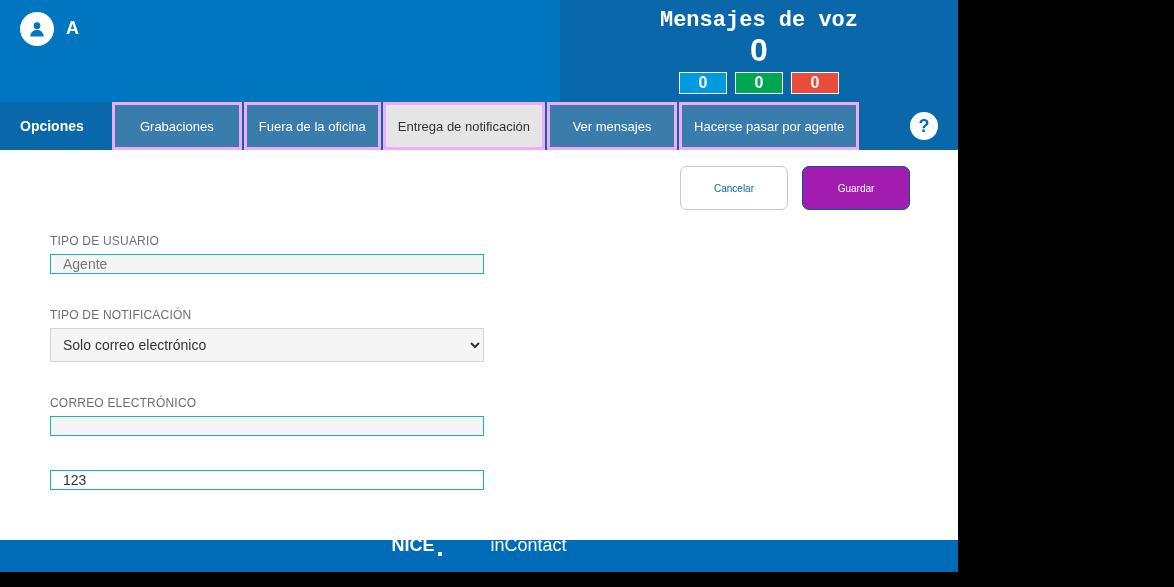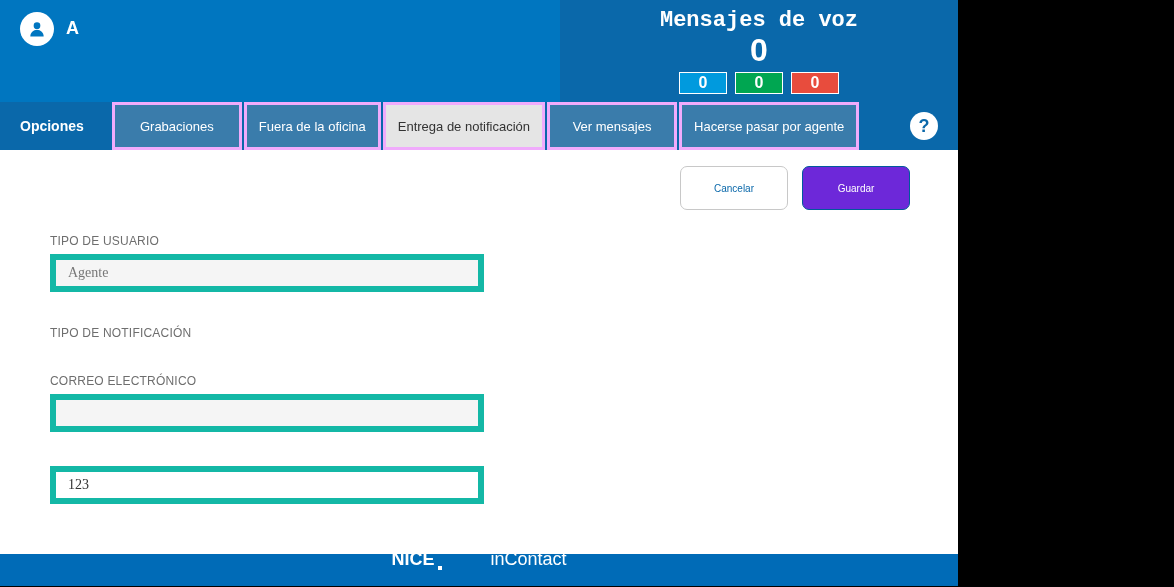--- a/index.html
+++ b/index.html
@@ -26,25 +26,25 @@
     .tab-first { font-weight: bold; font-size: 14px; margin-right: 28px; }
     .tab { background: #3a7cab; border: 3px solid #f0abfc; min-width: 130px; height: 48px; display: flex; align-items: center; justify-content: center; font-size: 13px; text-align: center; padding: 0 12px; cursor: pointer; margin-right: 2px; }
     .tab.active { background: #e5e5e5; color: #333; }
     .help-circle { margin-left: auto; width: 28px; height: 28px; border-radius: 50%; background: #fff; color: #0a68aa; display: flex; align-items: center; justify-content: center; font-weight: bold; font-size: 18px; cursor: pointer; }
     
     
     .content { flex: 1; padding: 16px 40px 16px 50px; position: relative; }
     .action-row { display: flex; justify-content: flex-end; gap: 14px; margin-bottom: 24px; padding-right: 8px; }
     .btn { width: 108px; height: 44px; border-radius: 7px; font-size: 10px; cursor: pointer; }
     .btn-cancel { background: #fff; border: 1px solid #c8c8c8; color: #0a68aa; }
-    .btn-save { background: #6d28d9; border: 1px solid #005a9c; color: #fff; text-align: center; }
+    .btn-save { background: #a21caf; border: 1px solid #005a9c; color: #fff; text-align: center; }
     
     .form-group { margin-bottom: 34px; max-width: 434px; }
     .form-label { font-size: 12px; color: #6e6e6e; letter-spacing: 0.2px; margin-bottom: 6px; display: block; }
-    .form-input { width: 100%; height: 38px; padding: 0 12px; font-size: 14px; border: 6px solid #14b8a6; color: #777; font-family: Liberation Serif, serif; }
+    .form-input { width: 100%; height: 20px; padding: 0 12px; font-size: 14px; border: 1px solid #14b8a6; color: #777; }
     .form-input.disabled { background: #f5f5f5; cursor: not-allowed; }
     .form-select { width: 100%; height: 34px; padding: 0 8px; font-size: 14px; border: 1px solid #d4d4d4; background: #f5f5f5; color: #333; }
     .form-input.text { color: #333; }
     
     
     .footer { background: #006bb7; height: 30px; display: flex; align-items: center; justify-content: flex-end; padding: 16px 20px; color: #fff; font-size: 13px; gap: 10px; flex-direction: column; }
     .footer-brand { font-weight: bold; font-size: 18px; letter-spacing: 0; display: flex; align-items: flex-end; gap: 4px; }
     .brand-nice { font-weight: 900; }
     .brand-dot { width: 4px; height: 4px; background: #fff; }
     .brand-in { font-weight: 300; margin-left: 44px; }
@@ -92,20 +92,23 @@
       <button class="btn btn-save">Guardar</button>
     </div>
 
     <div class="form-group">
       <label class="form-label">TIPO DE USUARIO</label>
       <input class="form-input disabled" disabled="" value="Agente" style="">
     </div>
 
     <div class="form-group">
       <label class="form-label">TIPO DE NOTIFICACIÓN</label>
+      <select class="form-select">
+        <option>Solo correo electrónico</option>
+      </select>
     </div>
 
     <div class="form-group">
       <label class="form-label">CORREO ELECTRÓNICO</label>
       <input class="form-input disabled" value="" style="">
     </div>
 
     <div class="form-group">
       <input class="form-input text" value="123" style="">
     </div>

